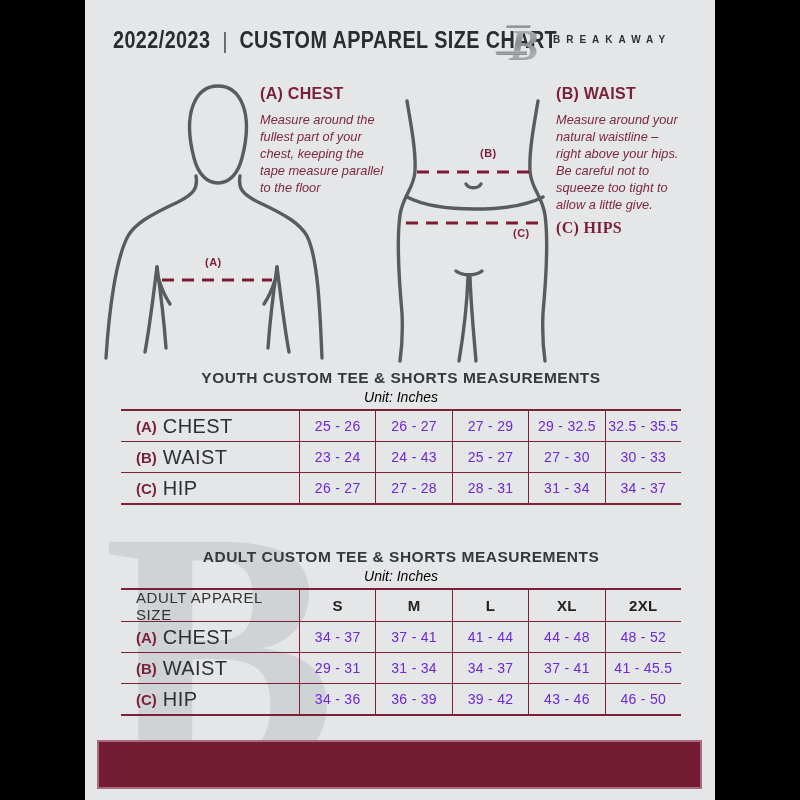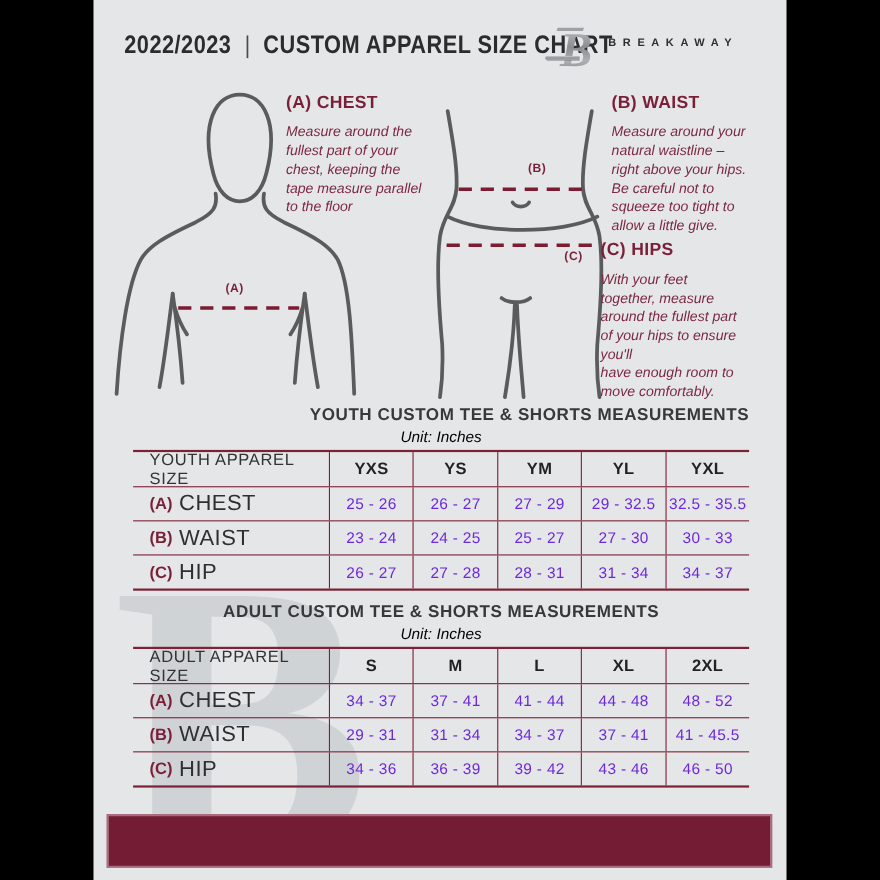--- a/index.html
+++ b/index.html
@@ -122,60 +122,45 @@
     </div>
     <div class="gsec" style="left:471px;top:85px;width:160px;">
       <h2>(B) WAIST</h2>
       <p>Measure around your
 natural waistline –
 right above your hips.
 Be careful not to
 squeeze too tight to
 allow a little give.</p>
     </div>
-    <div class="gsec" style="left:461px;top:219px;width:160px;">
+    <div class="gsec" style="left:471px;top:219px;width:160px;font-family:Liberation Serif, serif;">
       <h2>(C) HIPS</h2>
-      <p>With your feet
-together, measure
-around the fullest part
-of your hips to ensure
-you'll
-have enough room to
-move comfortably.</p>
-    </div>
-
-    <div class="sec-title" style="top:369px;text-align:right;">YOUTH CUSTOM TEE &amp; SHORTS MEASUREMENTS</div>
+    </div>
+
+    <div class="sec-title" style="top:369px;">YOUTH CUSTOM TEE &amp; SHORTS MEASUREMENTS</div>
     <div class="sec-unit" style="top:389px;">Unit: Inches</div>
     <div class="size-table" style="top:409px;">
-        <div class="trow thead">
-          <div class="tcell label">YOUTH APPAREL SIZE</div>
-          <div class="tcell val">YXS</div>
-          <div class="tcell val">YS</div>
-          <div class="tcell val">YM</div>
-          <div class="tcell val">YL</div>
-          <div class="tcell val">YXL</div>
-        </div>
         <div class="trow">
           <div class="tcell label">
             <div class="prefix">(A)</div>
             <div class="lbl">CHEST</div>
           </div>
           <div class="tcell val">25 - 26</div>
           <div class="tcell val">26 - 27</div>
           <div class="tcell val">27 - 29</div>
           <div class="tcell val">29 - 32.5</div>
           <div class="tcell val">32.5 - 35.5</div>
         </div>
         <div class="trow">
           <div class="tcell label">
             <div class="prefix">(B)</div>
             <div class="lbl">WAIST</div>
           </div>
           <div class="tcell val">23 - 24</div>
-          <div class="tcell val">24 - 25</div>
+          <div class="tcell val">24 - 43</div>
           <div class="tcell val">25 - 27</div>
           <div class="tcell val">27 - 30</div>
           <div class="tcell val">30 - 33</div>
         </div>
         <div class="trow">
           <div class="tcell label">
             <div class="prefix">(C)</div>
             <div class="lbl">HIP</div>
           </div>
           <div class="tcell val">26 - 27</div>

